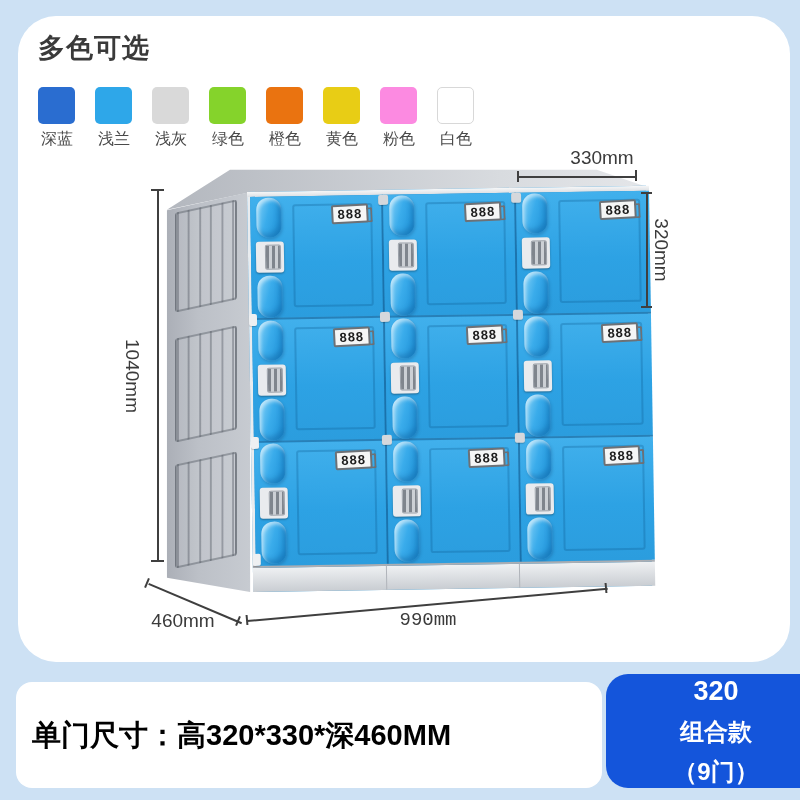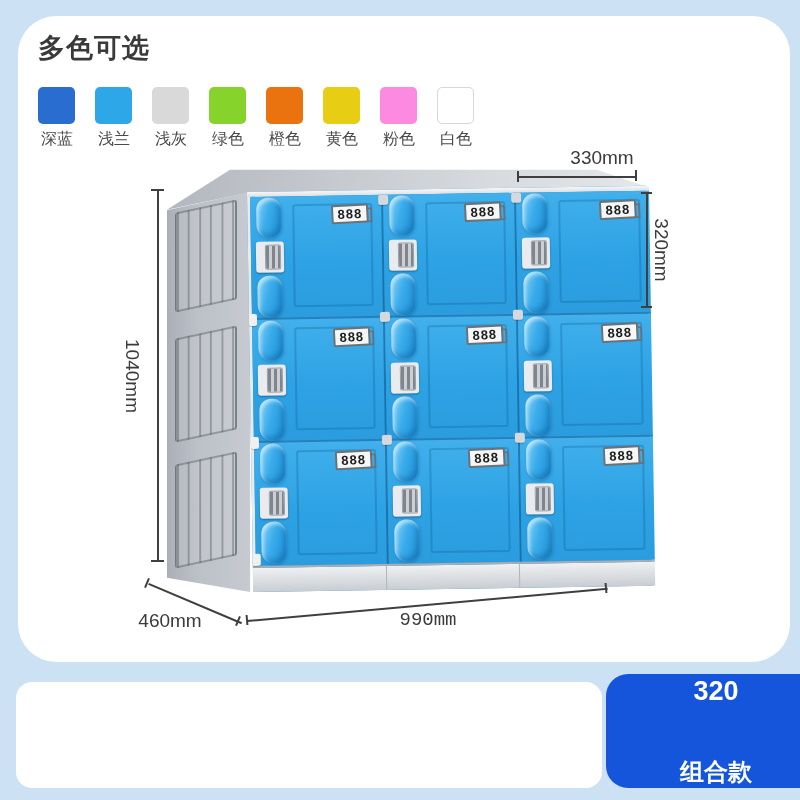--- a/index.html
+++ b/index.html
@@ -243,23 +243,25 @@
   <div class="dline" style="left:146px;top:578px;width:2px;height:10px;transform:rotate(23deg);"></div>
   <div class="dline" style="left:237px;top:616px;width:2px;height:10px;transform:rotate(23deg);"></div>
 
   <div class="dline" style="left:247px;top:620px;width:362px;height:2px;transform:rotate(-5.1deg);transform-origin:0 0;"></div>
   <div class="dline" style="left:246px;top:615px;width:2px;height:10px;transform:rotate(-5deg);"></div>
   <div class="dline" style="left:605px;top:583px;width:2px;height:10px;transform:rotate(-5deg);"></div>
 
   <div class="dim-label" style="left:602px;top:158px;">330mm</div>
   <div class="dim-label rot" style="left:661px;top:250px;">320mm</div>
   <div class="dim-label rot" style="left:132px;top:376px;">1040mm</div>
-  <div class="dim-label" style="left:170px;top:621px;">460mm</div>
+  <div class="dim-label" style="left:183px;top:621px;">460mm</div>
   <div class="dim-label" style="left:428px;top:620px;font-family:Liberation Mono, monospace;">990mm</div>
 
   <div class="spec-bar">
+    <div class="spec-line">单门尺寸：高320*330*深460MM</div>
   </div>
 
   <div class="badge" style="background: rgb(20, 85, 219);">
     <div class="badge-l1">320</div>
     <div class="badge-l2">组合款</div>
+    <div class="badge-l3">（9门）</div>
   </div>
 </div>
 
 </body></html>

